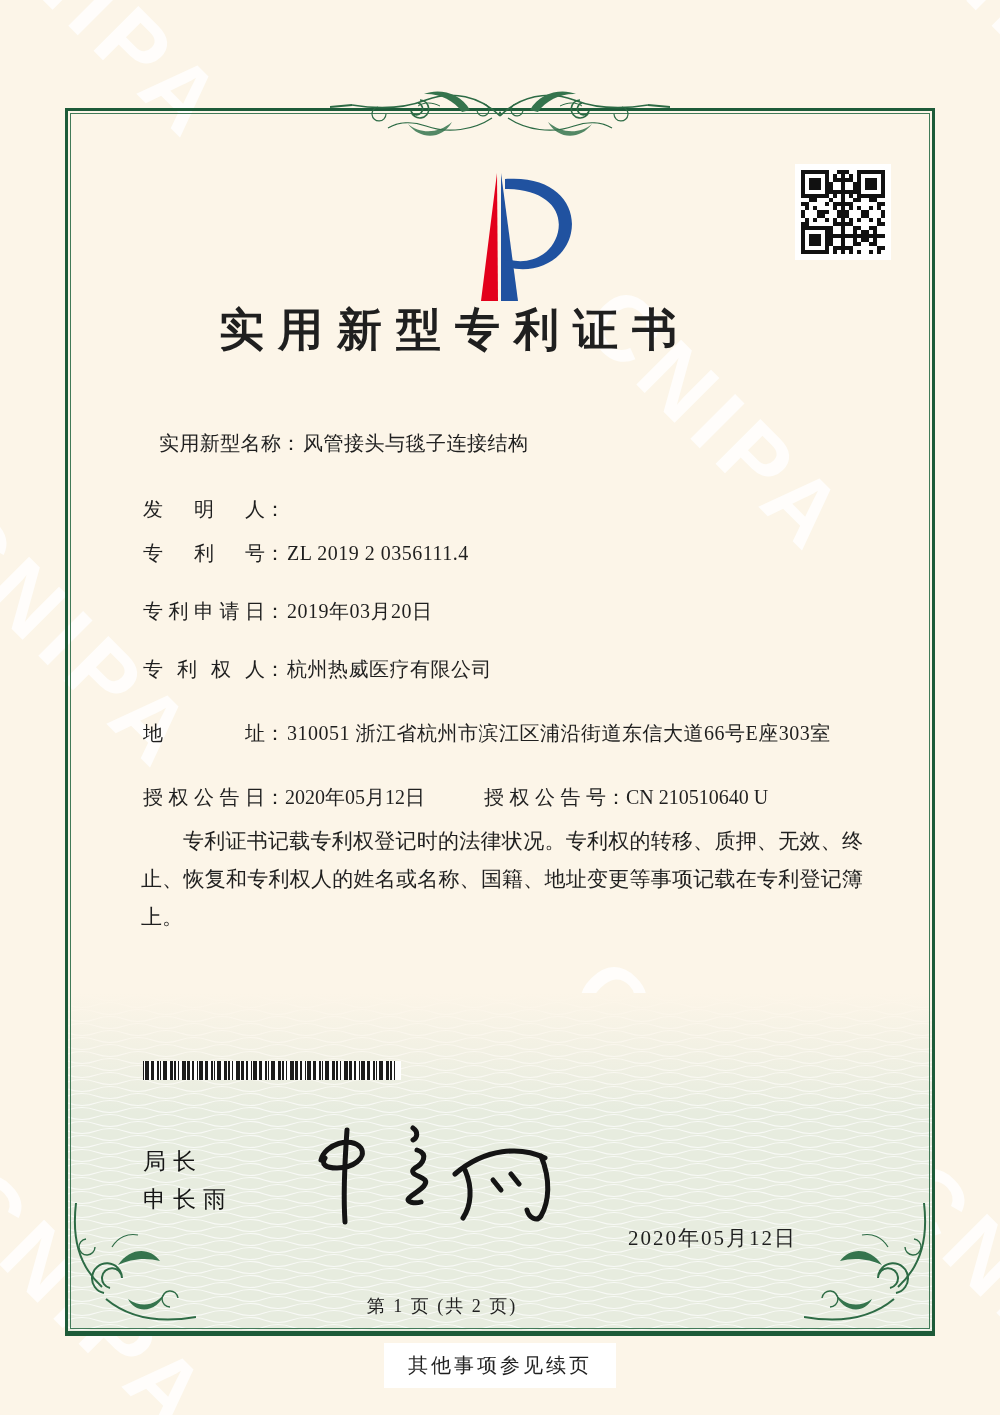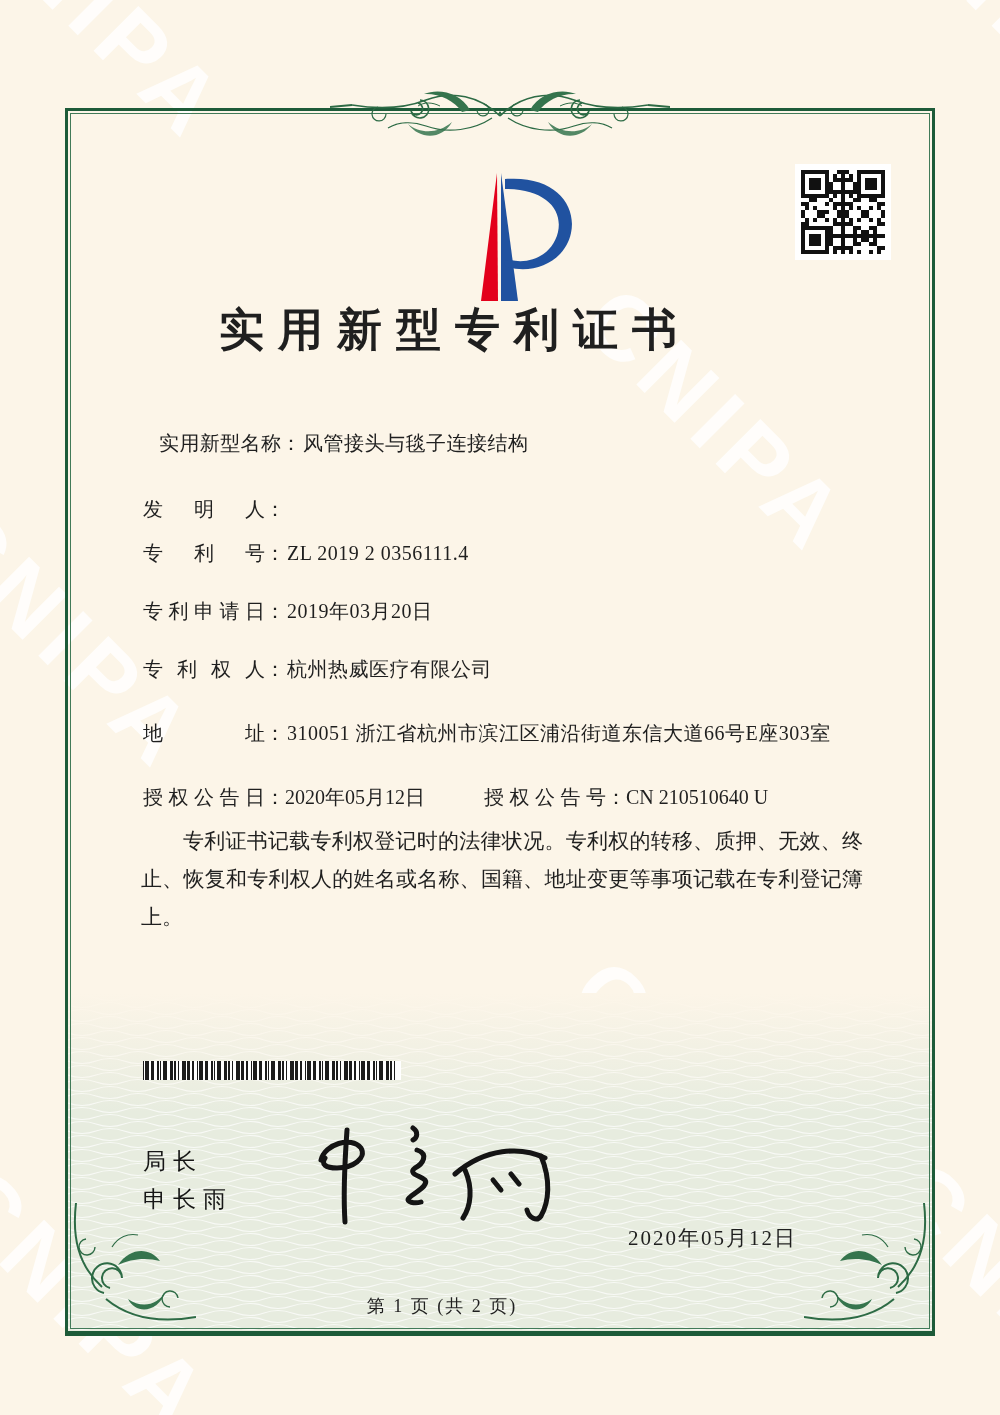--- a/index.html
+++ b/index.html
@@ -445,14 +445,17 @@
       <path d="M246 38 C 256 62, 254 84, 246 98 C 242 104, 234 100, 232 92"></path>
       <path d="M198 62 L 206 72"></path>
       <path d="M216 56 L 224 66"></path>
     </g>
   </svg>
 
   <div class="issue-date">2020年05月12日</div>
 
   <div class="page-info">第 1 页 (共 2 页)</div>
 
+  <div class="footer-note-wrap">
+    <span class="footer-note">其他事项参见续页</span>
+  </div>
 
 </div>
 
 </body></html>

